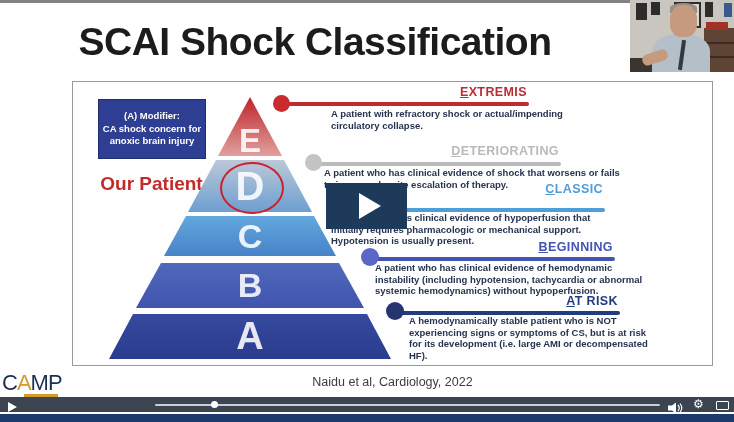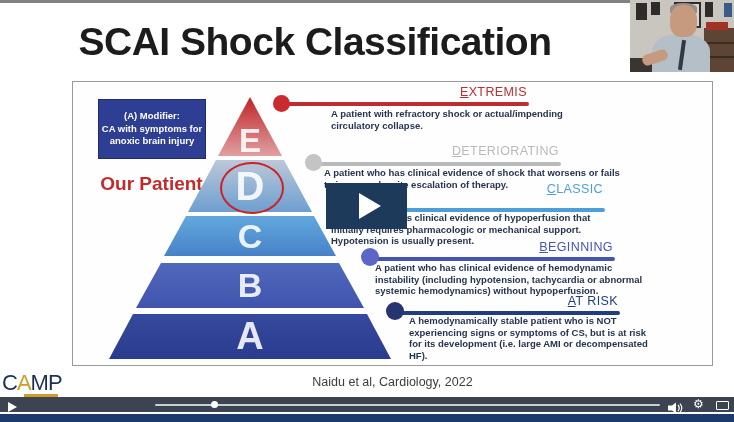--- a/index.html
+++ b/index.html
@@ -49,21 +49,21 @@
   #band-c { top:134px; height:40px; clip-path:polygon(77px 0, 205px 0, 227px 100%, 55px 100%);
             background:linear-gradient(#62a8de, #4782c8); font-size:34px; }
   #band-b { top:181px; height:45px; clip-path:polygon(52px 0, 230px 0, 255px 100%, 27px 100%);
             background:linear-gradient(#5069bb, #4054ae); font-size:34px; }
   #band-a { top:232px; height:45px; clip-path:polygon(24px 0, 258px 0, 282px 100%, 0 100%);
             background:linear-gradient(#35499e, #2a3c8e); font-size:38px; }
 
   #d-circle { left:147px; top:80px; width:64px; height:52px; border:2.5px solid #cc2127; border-radius:50%; }
 
   
-  .stage-header { position:absolute; font-size:12.5px; font-weight:normal; letter-spacing:0.4px; white-space:nowrap; }
+  .stage-header { position:absolute; font-size:12.5px; font-weight:bold; letter-spacing:0.4px; white-space:nowrap; }
   .stage-header .init { text-decoration:underline; }
   .stage-line { position:absolute; height:3.5px; border-radius:2px; }
   .stage-dot { position:absolute; border-radius:50%; }
   .stage-desc { position:absolute; font-size:9.5px; line-height:11.5px; color:#263450; font-weight:bold; }
 
   .c0 { color:#bb2d31; } .bg0 { background:#bb2d31; }
   .c1 { color:#b9babc; } .bg1 { background:#b9babc; }
   .c2 { color:#4e9ed9; } .bg2 { background:#4e9ed9; }
   .c3 { color:#4354b2; } .bg3 { background:#4354b2; }
   .c4 { color:#203d7d; } .bg4 { background:#203d7d; }
@@ -141,21 +141,21 @@
     <div id="wc-lanyard"></div>
     <div id="wc-hair"></div>
     <div id="wc-head"></div>
     <div id="wc-arm"></div>
   </div>
 
   <div id="slide" class="abs">
 
     <div id="modifier-box" class="abs">
       <div>(A) Modifier:</div>
-      <div>CA with symptoms for</div>
+      <div>CA shock concern for</div>
       <div>anoxic brain injury</div>
     </div>
 
     <div id="our-patient" class="abs">Our Patient</div>
 
     <div id="band-e" class="band">
         <span>E</span>
       </div>
     <div id="band-d" class="band">
         <span>D</span>

